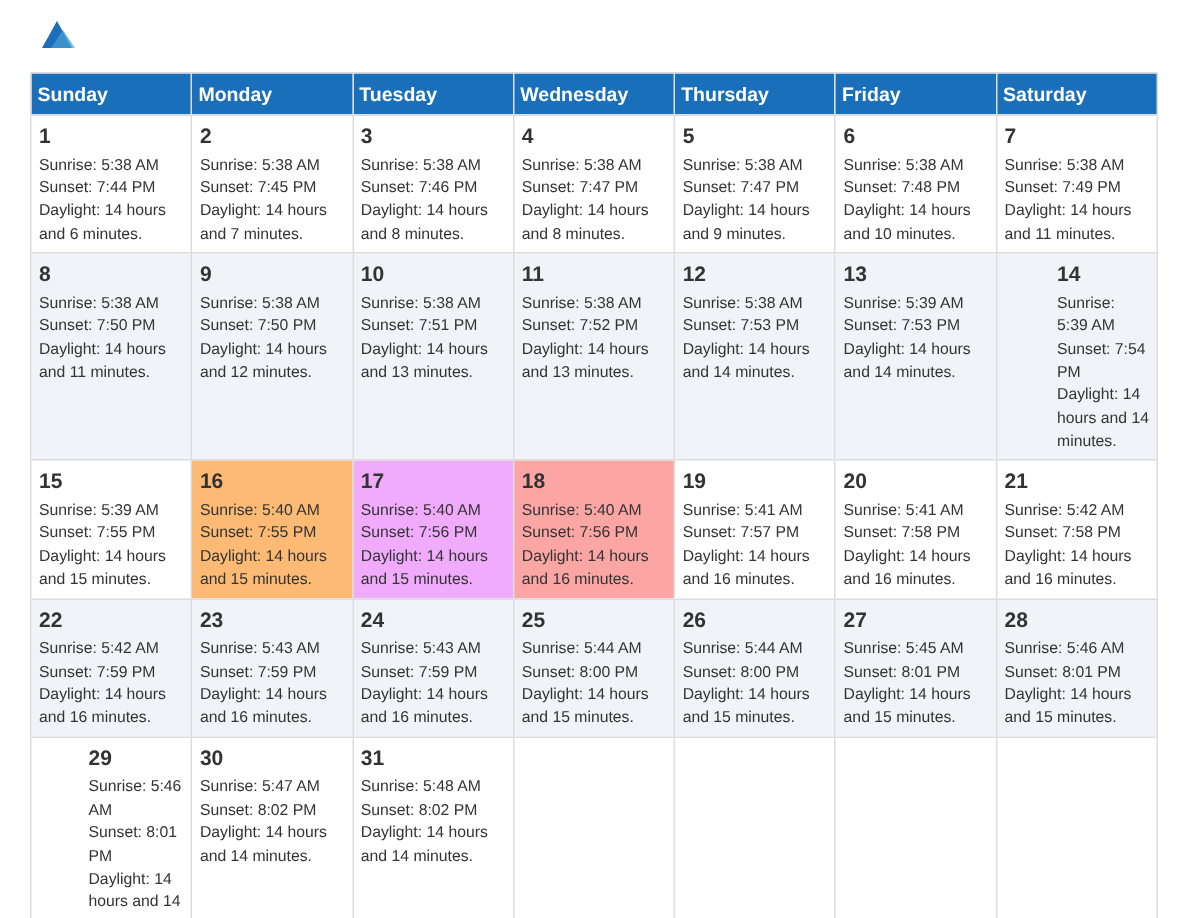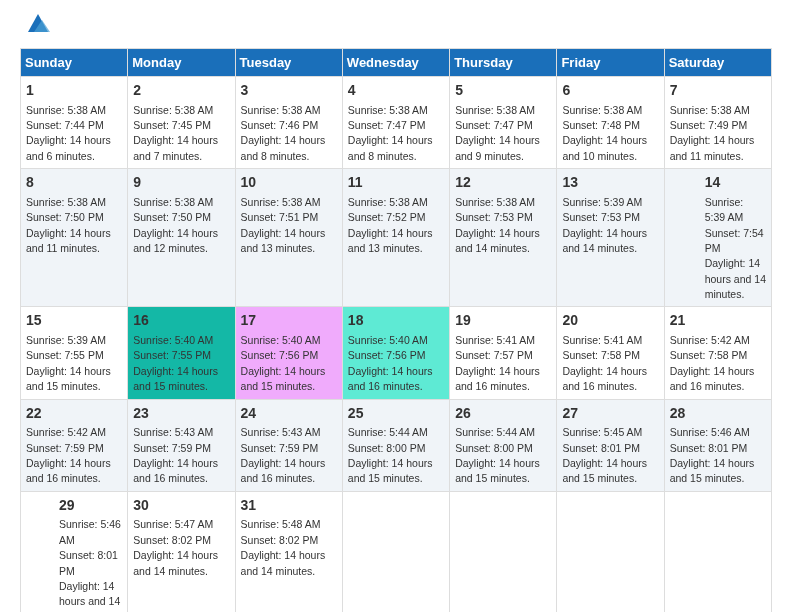--- a/index.html
+++ b/index.html
@@ -143,23 +143,23 @@
         <td style="background: rgb(240, 244, 248);"><span class="day-num">8</span><span class="day-info">Sunrise: 5:38 AM<br>Sunset: 7:50 PM<br>Daylight: 14 hours and 11 minutes.</span></td>
         <td style="background: rgb(240, 244, 248);"><span class="day-num">9</span><span class="day-info">Sunrise: 5:38 AM<br>Sunset: 7:50 PM<br>Daylight: 14 hours and 12 minutes.</span></td>
         <td style="background: rgb(240, 244, 248);"><span class="day-num">10</span><span class="day-info">Sunrise: 5:38 AM<br>Sunset: 7:51 PM<br>Daylight: 14 hours and 13 minutes.</span></td>
         <td style="background: rgb(240, 244, 248);"><span class="day-num">11</span><span class="day-info">Sunrise: 5:38 AM<br>Sunset: 7:52 PM<br>Daylight: 14 hours and 13 minutes.</span></td>
         <td style="background: rgb(240, 244, 248);"><span class="day-num">12</span><span class="day-info">Sunrise: 5:38 AM<br>Sunset: 7:53 PM<br>Daylight: 14 hours and 14 minutes.</span></td>
         <td style="background: rgb(240, 244, 248);"><span class="day-num">13</span><span class="day-info">Sunrise: 5:39 AM<br>Sunset: 7:53 PM<br>Daylight: 14 hours and 14 minutes.</span></td>
         <td style="background: rgb(240, 244, 248); padding-left: 40px;"><span class="day-num">14</span><span class="day-info">Sunrise: 5:39 AM<br>Sunset: 7:54 PM<br>Daylight: 14 hours and 14 minutes.</span></td>
       </tr>
       <tr style="background: rgb(245, 245, 245);">
         <td style="background: rgb(255, 255, 255);"><span class="day-num">15</span><span class="day-info">Sunrise: 5:39 AM<br>Sunset: 7:55 PM<br>Daylight: 14 hours and 15 minutes.</span></td>
-        <td style="background: #14b8a6;"><span class="day-num">16</span><span class="day-info">Sunrise: 5:40 AM<br>Sunset: 7:55 PM<br>Daylight: 14 hours and 15 minutes.</span></td>
+        <td style="background: #fdba74;"><span class="day-num">16</span><span class="day-info">Sunrise: 5:40 AM<br>Sunset: 7:55 PM<br>Daylight: 14 hours and 15 minutes.</span></td>
         <td style="background: #f0abfc; margin-left: 32px;"><span class="day-num">17</span><span class="day-info">Sunrise: 5:40 AM<br>Sunset: 7:56 PM<br>Daylight: 14 hours and 15 minutes.</span></td>
-        <td style="background: #5eead4; margin-top: 48px;"><span class="day-num">18</span><span class="day-info">Sunrise: 5:40 AM<br>Sunset: 7:56 PM<br>Daylight: 14 hours and 16 minutes.</span></td>
+        <td style="background: #fca5a5; margin-top: 48px;"><span class="day-num">18</span><span class="day-info">Sunrise: 5:40 AM<br>Sunset: 7:56 PM<br>Daylight: 14 hours and 16 minutes.</span></td>
         <td style="background: rgb(255, 255, 255);"><span class="day-num">19</span><span class="day-info">Sunrise: 5:41 AM<br>Sunset: 7:57 PM<br>Daylight: 14 hours and 16 minutes.</span></td>
         <td style="background: rgb(255, 255, 255);"><span class="day-num">20</span><span class="day-info">Sunrise: 5:41 AM<br>Sunset: 7:58 PM<br>Daylight: 14 hours and 16 minutes.</span></td>
         <td style="background: rgb(255, 255, 255);"><span class="day-num">21</span><span class="day-info">Sunrise: 5:42 AM<br>Sunset: 7:58 PM<br>Daylight: 14 hours and 16 minutes.</span></td>
       </tr>
       <tr>
         <td style="background: rgb(240, 244, 248);"><span class="day-num">22</span><span class="day-info">Sunrise: 5:42 AM<br>Sunset: 7:59 PM<br>Daylight: 14 hours and 16 minutes.</span></td>
         <td style="background: rgb(240, 244, 248); margin-left: 31px;"><span class="day-num">23</span><span class="day-info">Sunrise: 5:43 AM<br>Sunset: 7:59 PM<br>Daylight: 14 hours and 16 minutes.</span></td>
         <td style="background: rgb(240, 244, 248);"><span class="day-num">24</span><span class="day-info">Sunrise: 5:43 AM<br>Sunset: 7:59 PM<br>Daylight: 14 hours and 16 minutes.</span></td>
         <td style="background: rgb(240, 244, 248);"><span class="day-num">25</span><span class="day-info">Sunrise: 5:44 AM<br>Sunset: 8:00 PM<br>Daylight: 14 hours and 15 minutes.</span></td>
         <td style="background: rgb(240, 244, 248);"><span class="day-num">26</span><span class="day-info">Sunrise: 5:44 AM<br>Sunset: 8:00 PM<br>Daylight: 14 hours and 15 minutes.</span></td>

